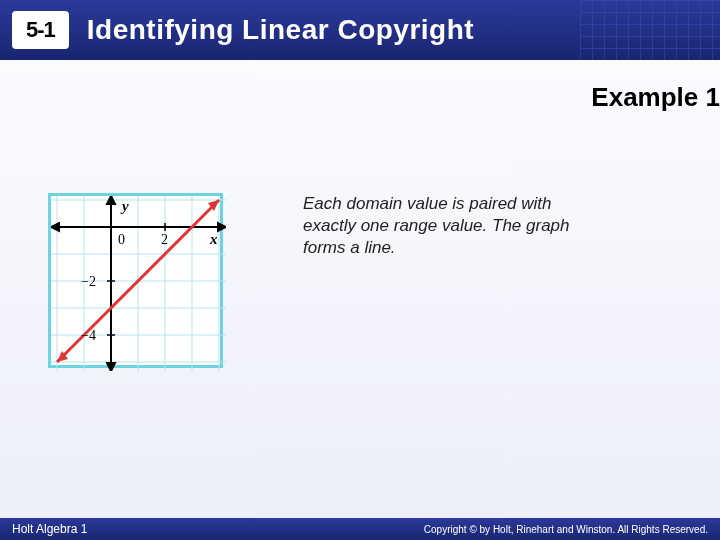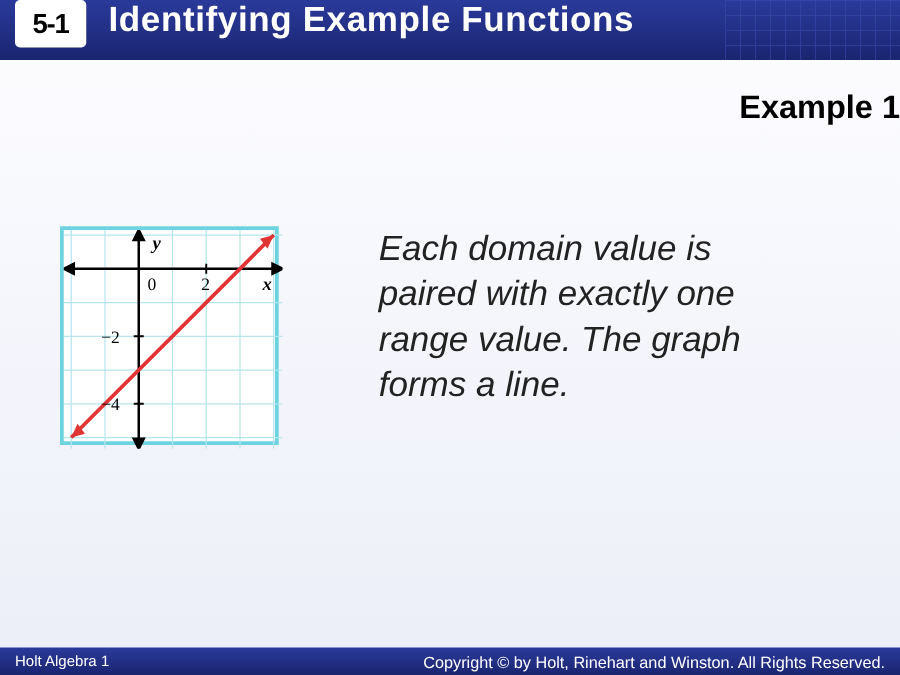--- a/index.html
+++ b/index.html
@@ -5,24 +5,24 @@
   * { box-sizing: border-box; margin: 0; padding: 0; }
   body {
     width: 720px;
     height: 540px;
     background: linear-gradient(to bottom, #fdfdff 0%, #eceef8 100%);
     font-family: Verdana, Geneva, sans-serif;
     position: relative;
     overflow: hidden;
   }
   .header {
-    height: 48px;
+    height: 60px;
     background: linear-gradient(to bottom, #2a3a9a 0%, #1a2570 100%);
     display: flex;
-    align-items: flex-start;
+    align-items: center;
     position: relative;
   }
   .header-grid {
     position: absolute;
     right: 0; top: 0; bottom: 0;
     width: 140px;
     background-image:
       linear-gradient(#3a4ab0 1px, transparent 1px),
       linear-gradient(90deg, #3a4ab0 1px, transparent 1px);
     background-size: 12px 12px;
@@ -66,21 +66,21 @@
     border: 3px solid #6dd3e0;
     width: 175px;
     height: 175px;
     background: #fff;
     position: relative;
     flex-shrink: 0;
     margin-left: 8px;
   }
   .body-text {
     font-family: Verdana, Geneva, sans-serif;
-    font-size: 28px;
+    font-size: 17px;
     line-height: 1.3;
     color: #222;
     font-style: italic;
     max-width: 300px;
   }
   .body-text p { margin-bottom: 20px; }
   .footer {
     position: absolute;
     bottom: 0; left: 0; right: 0;
     height: 22px;
@@ -90,31 +90,31 @@
     justify-content: space-between;
     padding: 0 12px;
   }
   .footer-left {
     color: #fff;
     font-size: 12px;
     font-family: Verdana, sans-serif;
   }
   .footer-right {
     color: #fff;
-    font-size: 13px;
+    font-size: 10px;
     font-family: Verdana, sans-serif;
   }
 </style>
 </head>
 <body>
 
 <div class="header">
   <div class="header-grid"></div>
   <div class="section-badge">5-1</div>
-  <div class="header-title">Identifying Example Functions</div>
+  <div class="header-title">Identifying Linear Copyright</div>
 </div>
 
 <div class="example-heading">Example 1</div>
 
 <div class="content">
 
   <div class="graph-frame">
     <svg viewBox="0 0 175 175" width="175" height="175">
 
       <g stroke="#b5e5ee" stroke-width="1">

